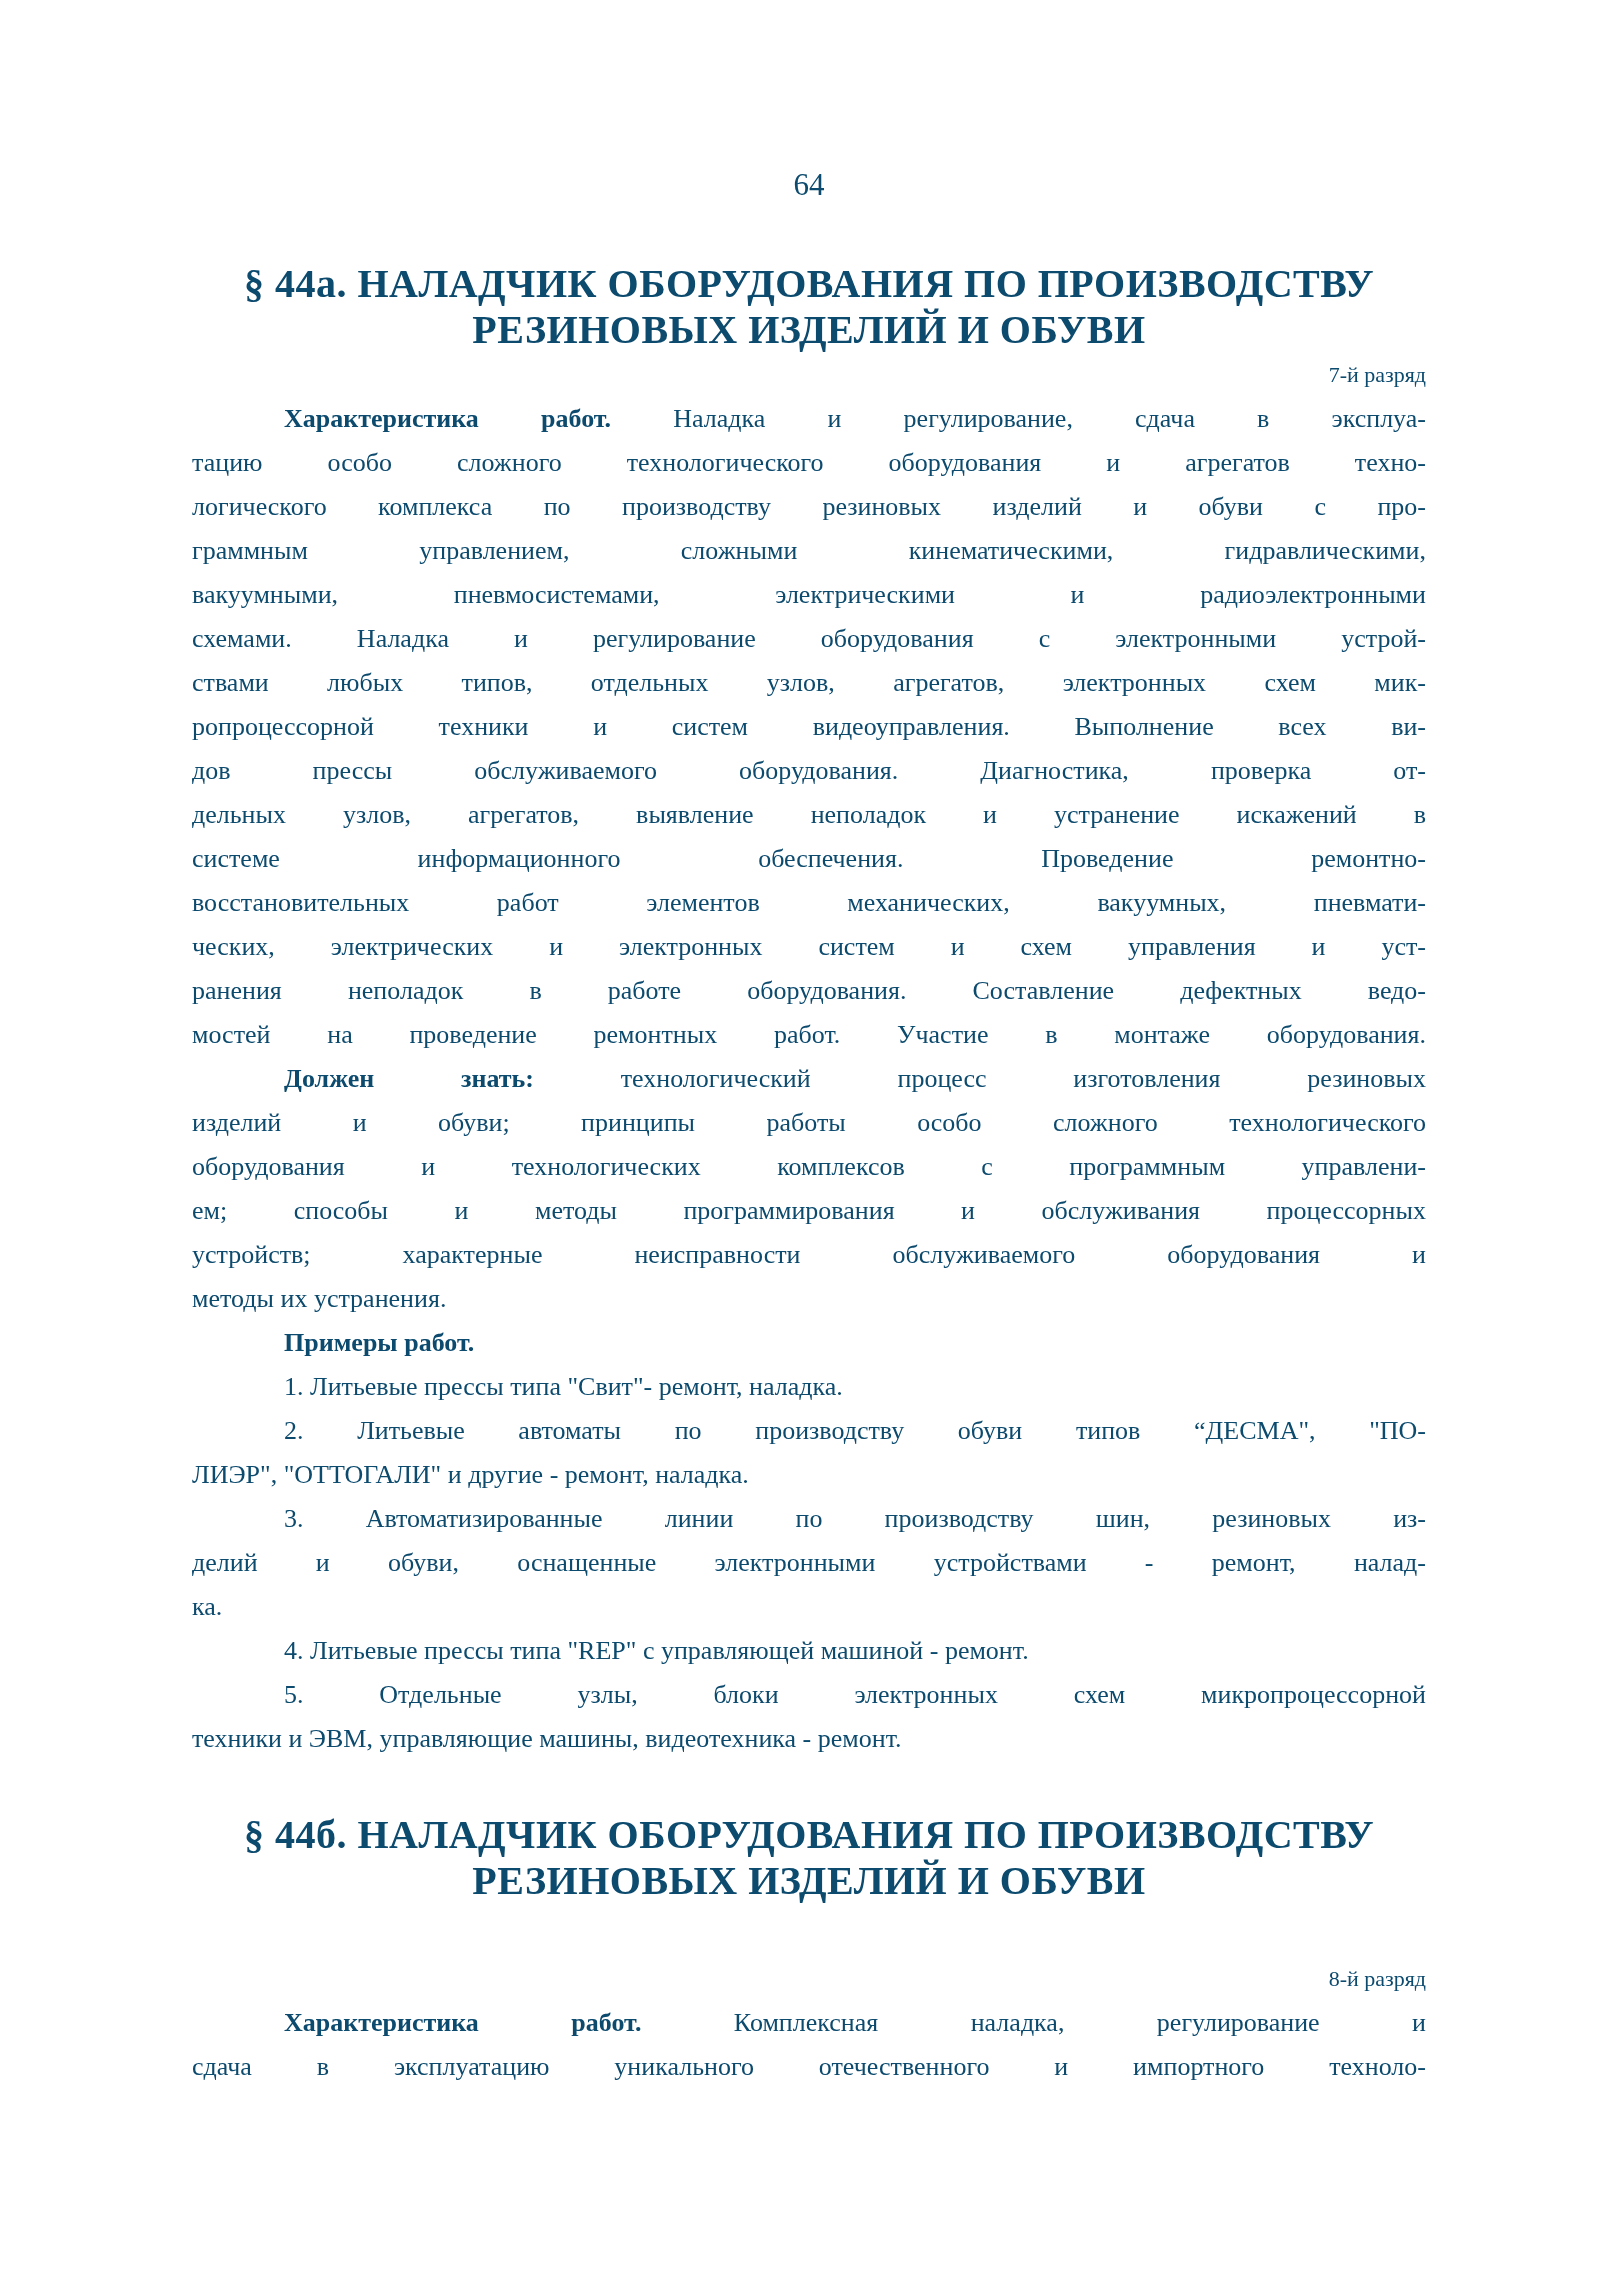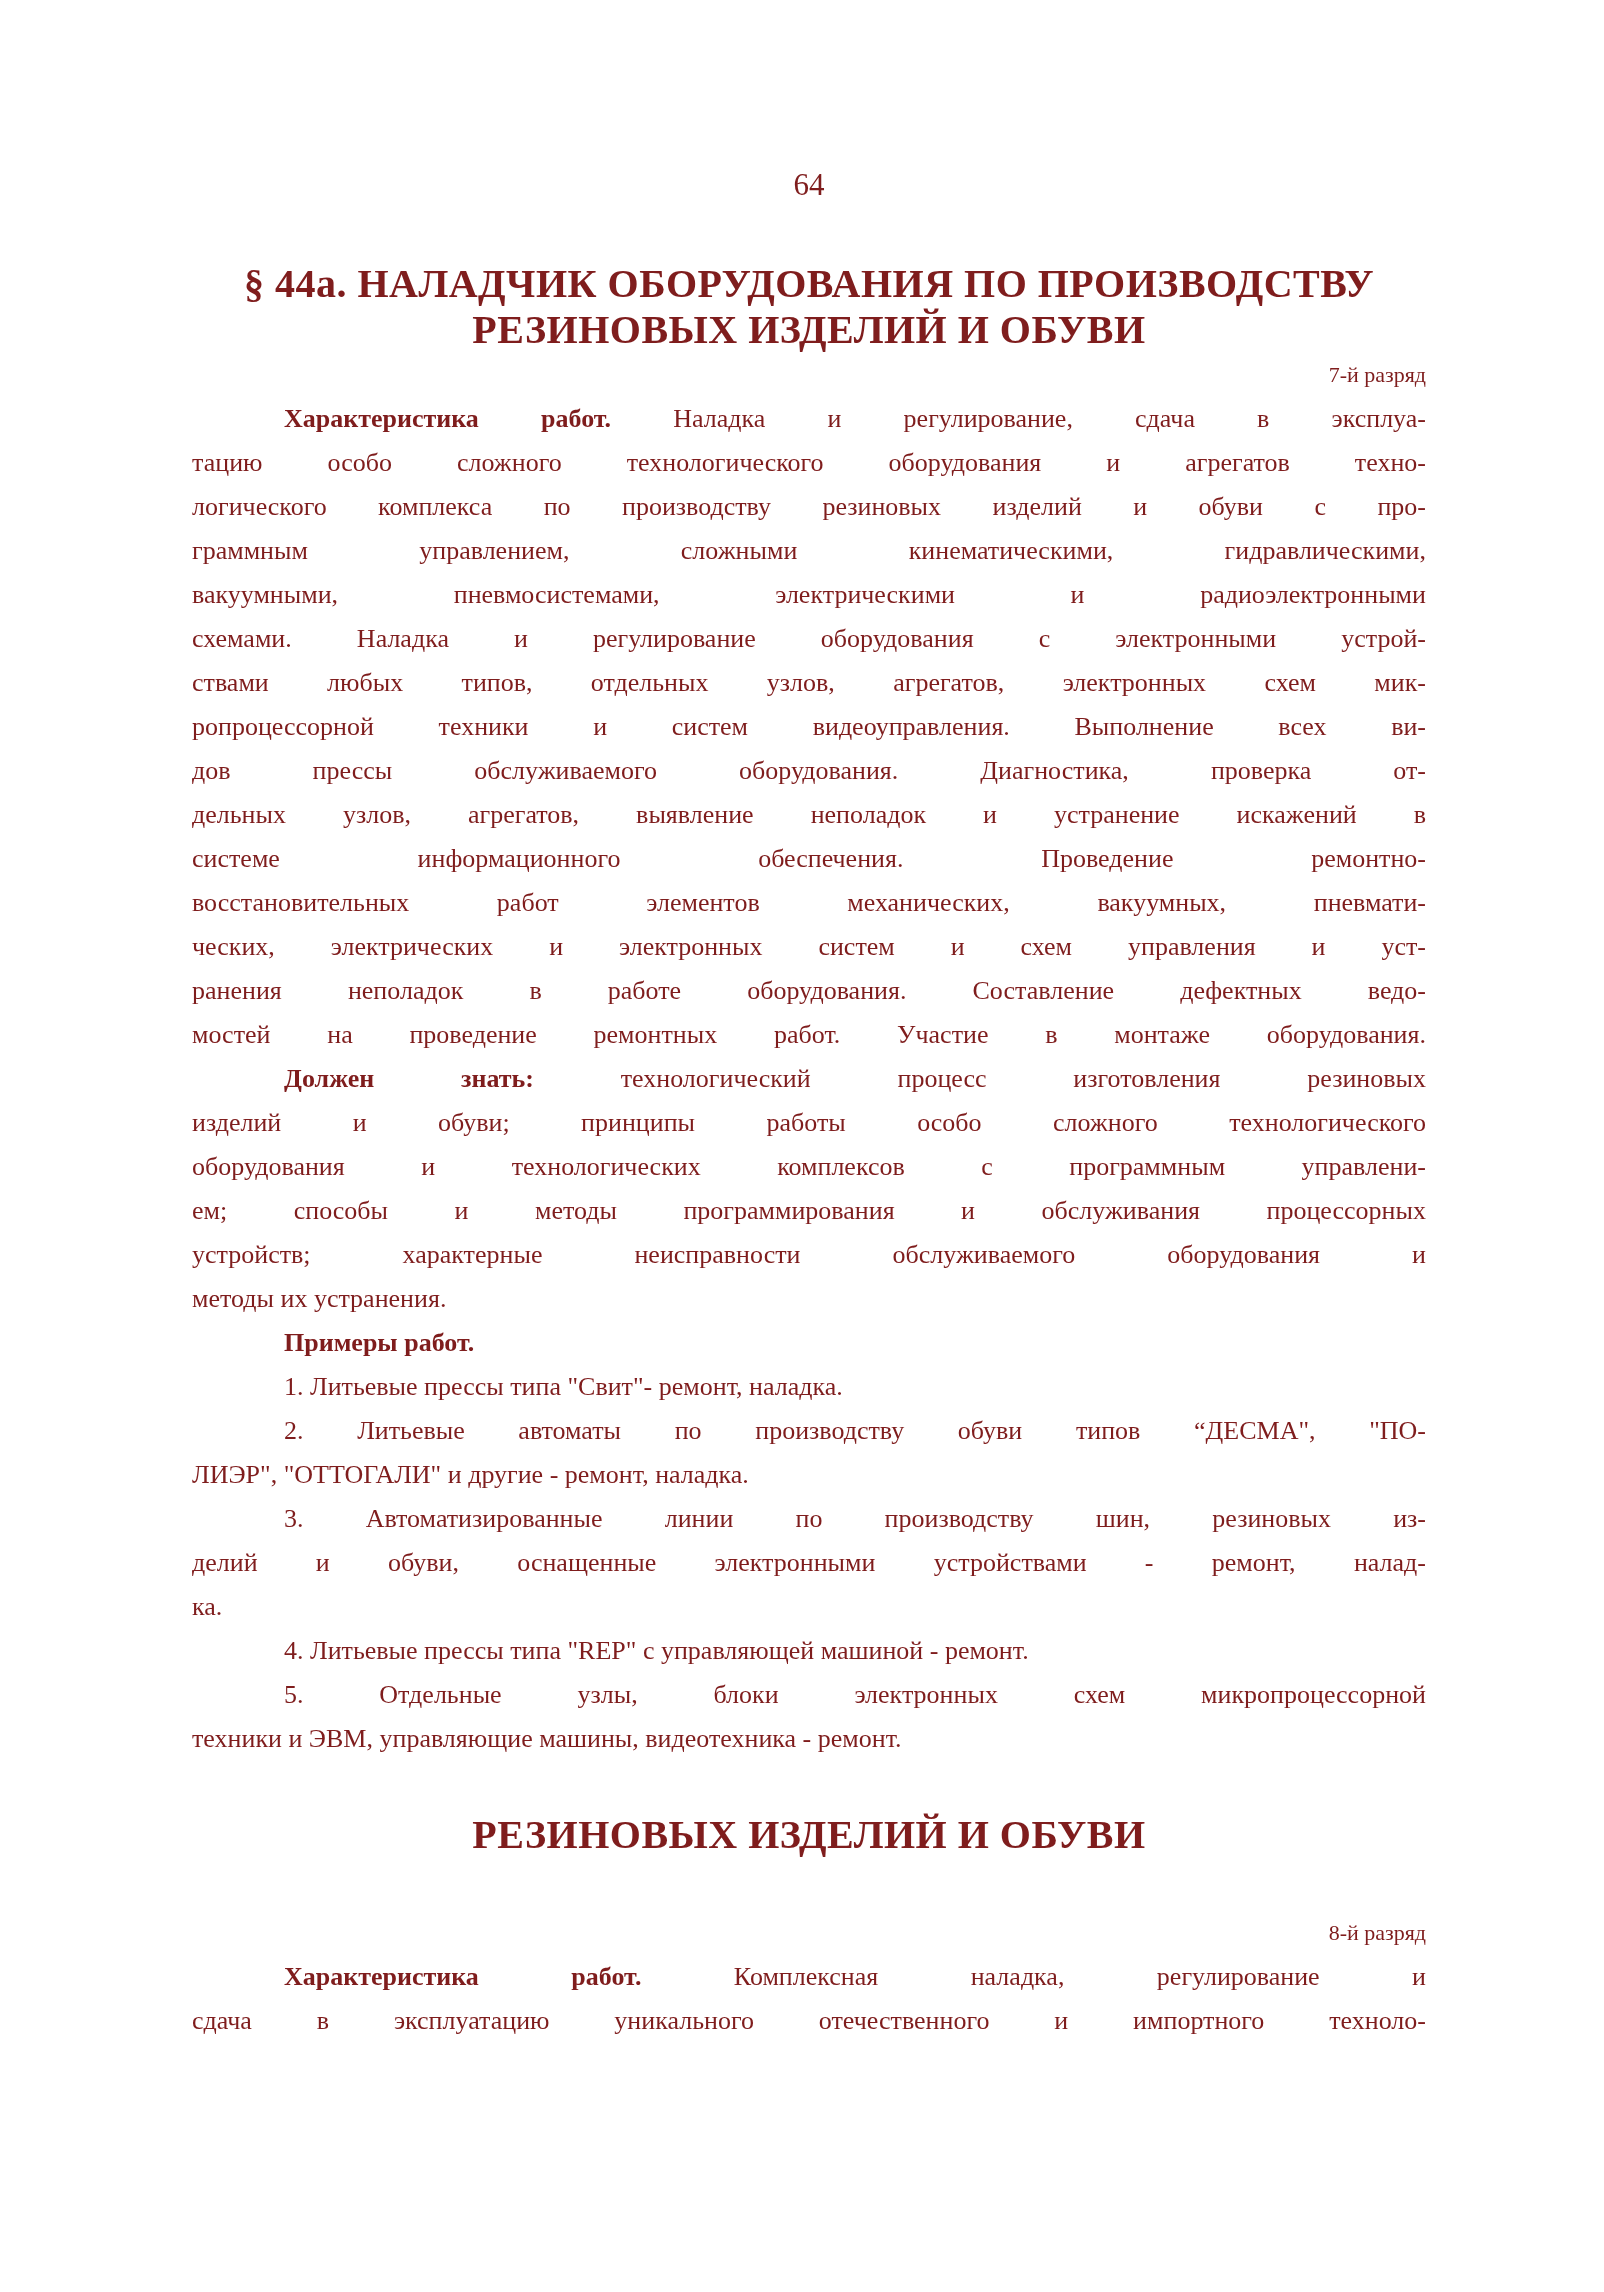--- a/index.html
+++ b/index.html
@@ -6,21 +6,21 @@
     margin: 0;
     padding: 0;
     background: #ffffff;
   }
   .page {
     position: relative;
     width: 1605px;
     height: 2292px;
     box-sizing: border-box;
     background: #ffffff;
-    color: #7f1d1d;
+    color: #0c4a6e;
     padding: 163px 179px 0 192px;
     font-family: "Liberation Serif", "DejaVu Serif", serif;
     overflow: hidden;
   }
   .page-number {
     font-size: 31px;
     line-height: 44px;
     text-align: center;
   }
   .heading {
@@ -114,20 +114,21 @@
         </div>
         <div class="para">
           <div class="line just"><span class="tab"></span>5. Отдельные узлы, блоки электронных схем микропроцессорной</div>
           <div class="line">техники и ЭВМ, управляющие машины, видеотехника - ремонт.</div>
         </div>
       </div>
   </section>
 
   <section>
     <h2 class="heading second">
+      <span class="hline">§ 44б. НАЛАДЧИК ОБОРУДОВАНИЯ ПО ПРОИЗВОДСТВУ</span>
       <span class="hline">РЕЗИНОВЫХ ИЗДЕЛИЙ И ОБУВИ</span>
     </h2>
     <div class="grade second">8-й разряд</div>
     <div class="body">
         <div class="para">
           <div class="line just"><span class="tab"></span><b>Характеристика работ.</b> Комплексная наладка, регулирование и</div>
           <div class="line just">сдача в эксплуатацию уникального отечественного и импортного техноло-</div>
         </div>
       </div>
   </section>

